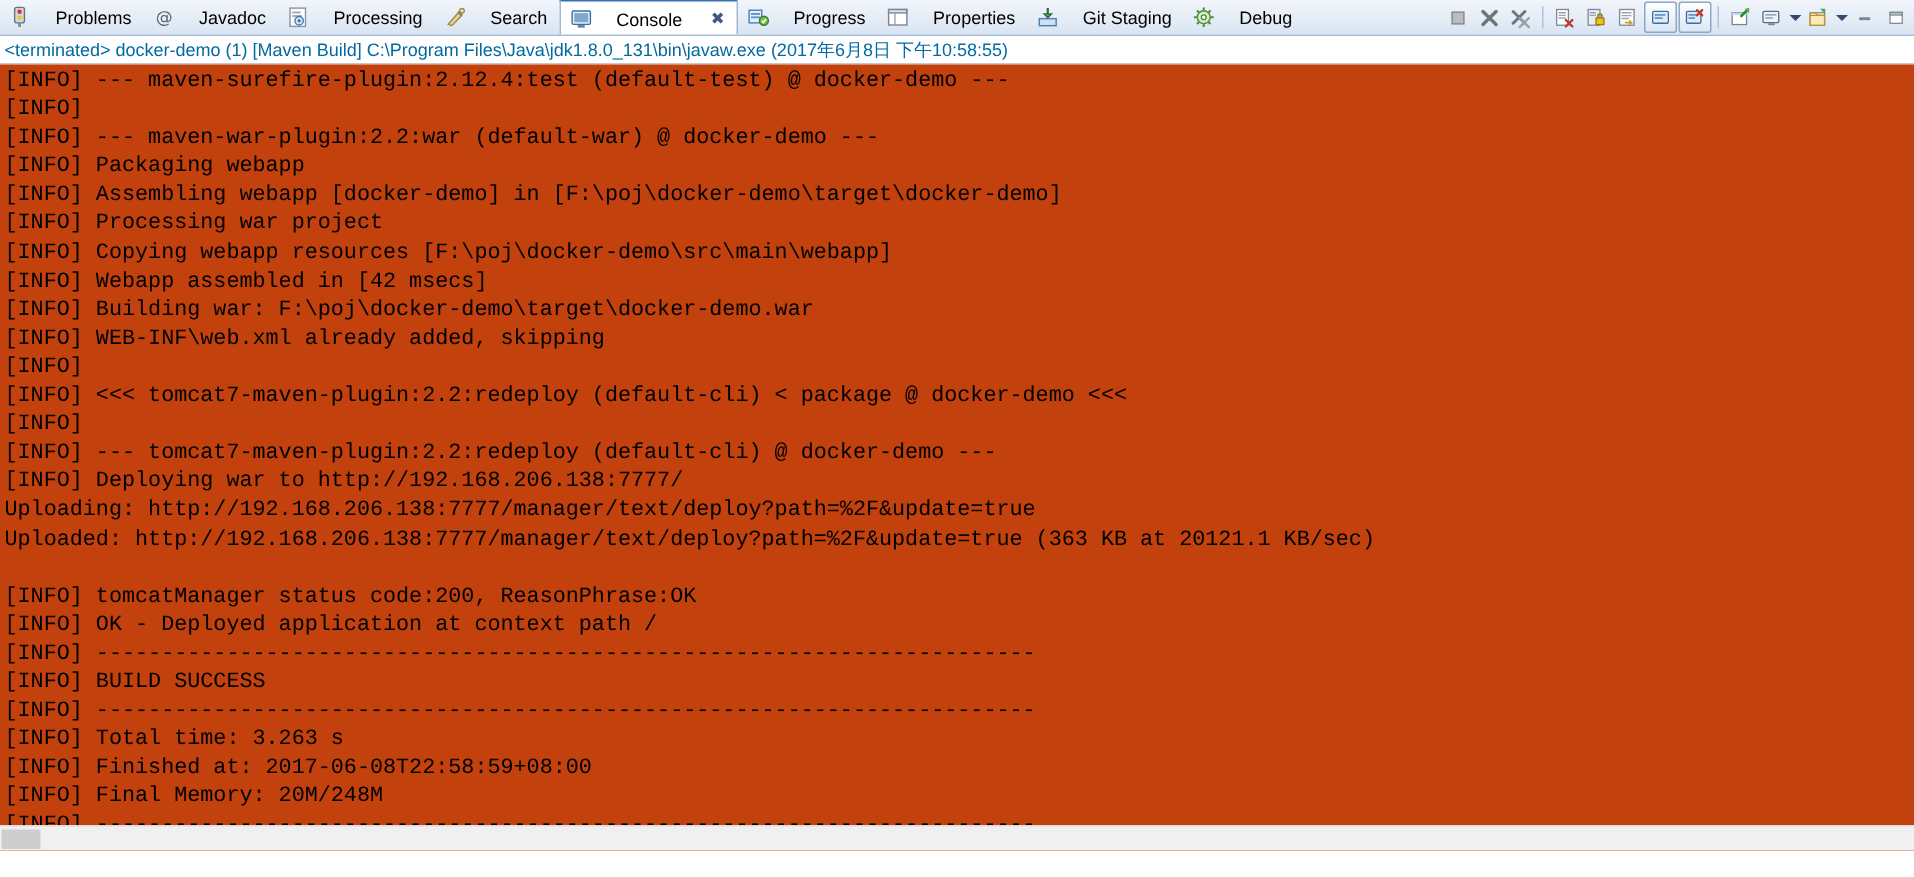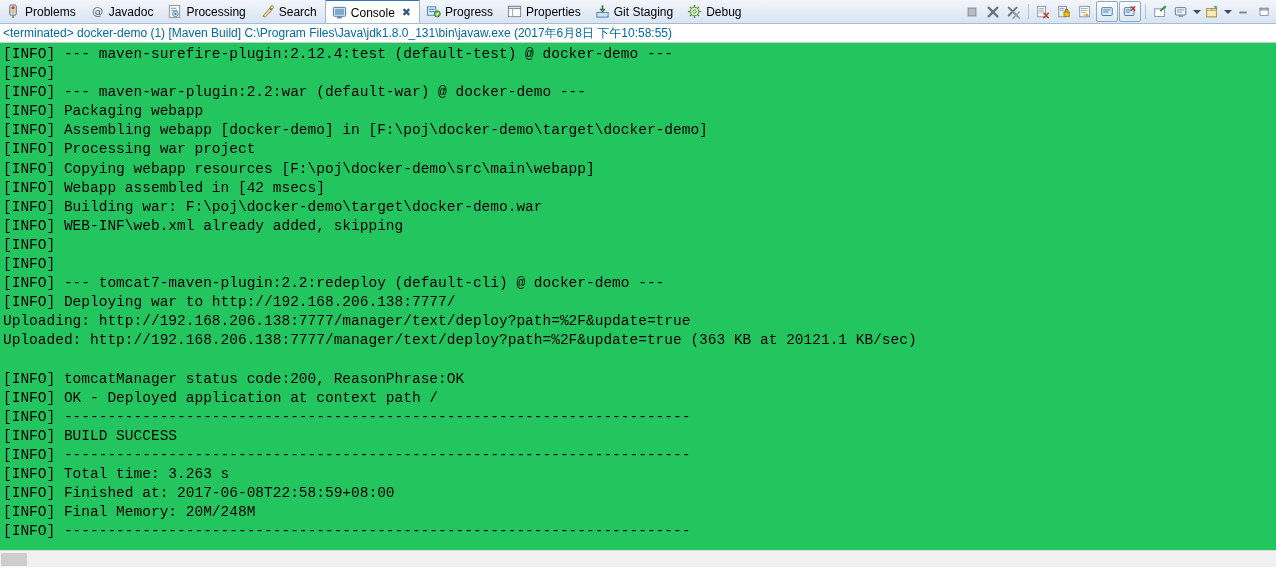--- a/index.html
+++ b/index.html
@@ -26,21 +26,21 @@
     overflow: hidden;
   }
   .tabs {
     display: flex;
     align-items: stretch;
     flex: 0 0 auto;
   }
   .tab {
     display: flex;
     align-items: center;
-    gap: 4px;
+    gap: 16px;
     padding: 0 8px 0 6px;
     font-size: 12px;
     color: #000;
     white-space: nowrap;
     position: relative;
   }
   .tab.active {
     background: #ffffff;
     border-left: 1px solid #9fb8d4;
     border-right: 1px solid #9fb8d4;
@@ -117,21 +117,21 @@
     background: #ffffff;
     border-bottom: 1px solid #c8c8c8;
     white-space: nowrap;
     overflow: hidden;
   }
 
   
   .console {
     position: relative;
     height: 524px;
-    background: #22c55e;
+    background: #c2410c;
     overflow: hidden;
     padding: 2px 0 0 3px;
     box-sizing: border-box;
   }
   .cline {
     font-family: "Liberation Mono", "DejaVu Sans Mono", monospace;
     font-size: 14.5px;
     line-height: 19.1px;
     height: 19.1px;
     color: #000000;
@@ -381,20 +381,21 @@
       <div class="cline">[INFO]</div>
       <div class="cline">[INFO] --- maven-war-plugin:2.2:war (default-war) @ docker-demo ---</div>
       <div class="cline">[INFO] Packaging webapp</div>
       <div class="cline">[INFO] Assembling webapp [docker-demo] in [F:\poj\docker-demo\target\docker-demo]</div>
       <div class="cline">[INFO] Processing war project</div>
       <div class="cline">[INFO] Copying webapp resources [F:\poj\docker-demo\src\main\webapp]</div>
       <div class="cline">[INFO] Webapp assembled in [42 msecs]</div>
       <div class="cline">[INFO] Building war: F:\poj\docker-demo\target\docker-demo.war</div>
       <div class="cline">[INFO] WEB-INF\web.xml already added, skipping</div>
       <div class="cline">[INFO]</div>
+      <div class="cline">[INFO] &lt;&lt;&lt; tomcat7-maven-plugin:2.2:redeploy (default-cli) &lt; package @ docker-demo &lt;&lt;&lt;</div>
       <div class="cline">[INFO]</div>
       <div class="cline">[INFO] --- tomcat7-maven-plugin:2.2:redeploy (default-cli) @ docker-demo ---</div>
       <div class="cline">[INFO] Deploying war to http://192.168.206.138:7777/</div>
       <div class="cline">Uploading: http://192.168.206.138:7777/manager/text/deploy?path=%2F&amp;update=true</div>
       <div class="cline">Uploaded: http://192.168.206.138:7777/manager/text/deploy?path=%2F&amp;update=true (363 KB at 20121.1 KB/sec)</div>
       <div class="cline"></div>
       <div class="cline">[INFO] tomcatManager status code:200, ReasonPhrase:OK</div>
       <div class="cline">[INFO] OK - Deployed application at context path /</div>
       <div class="cline">[INFO] ------------------------------------------------------------------------</div>
       <div class="cline">[INFO] BUILD SUCCESS</div>

